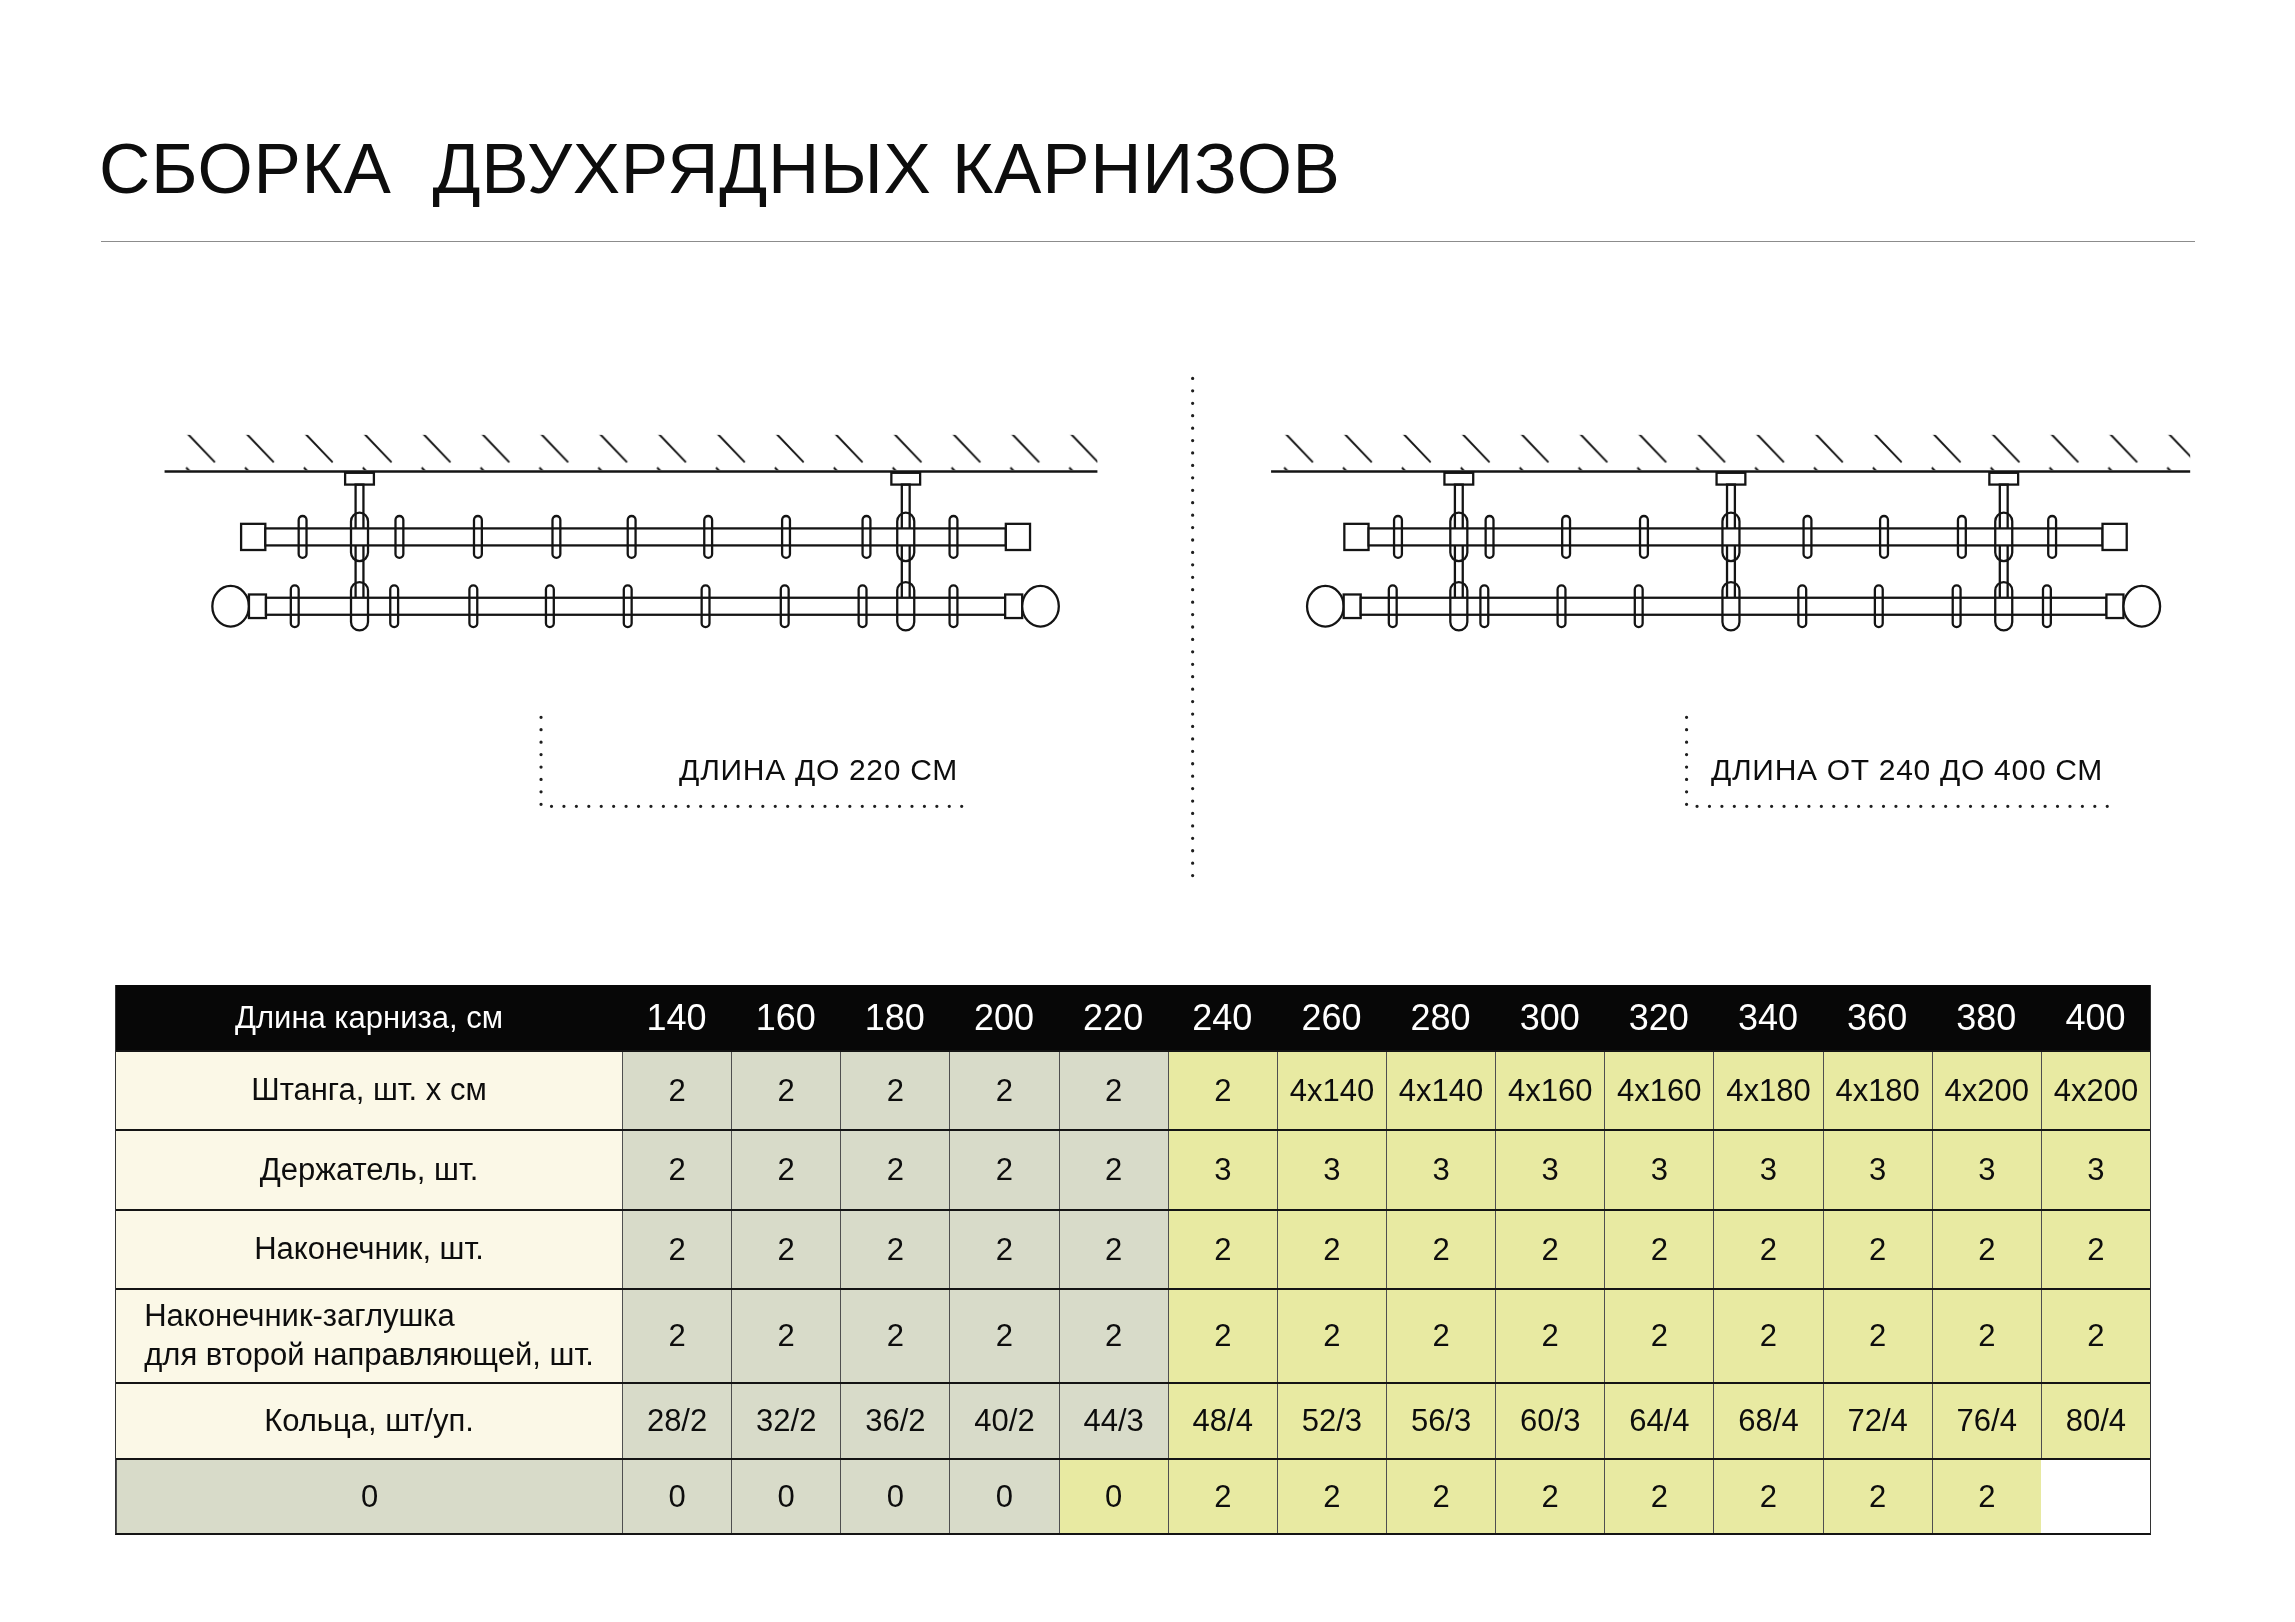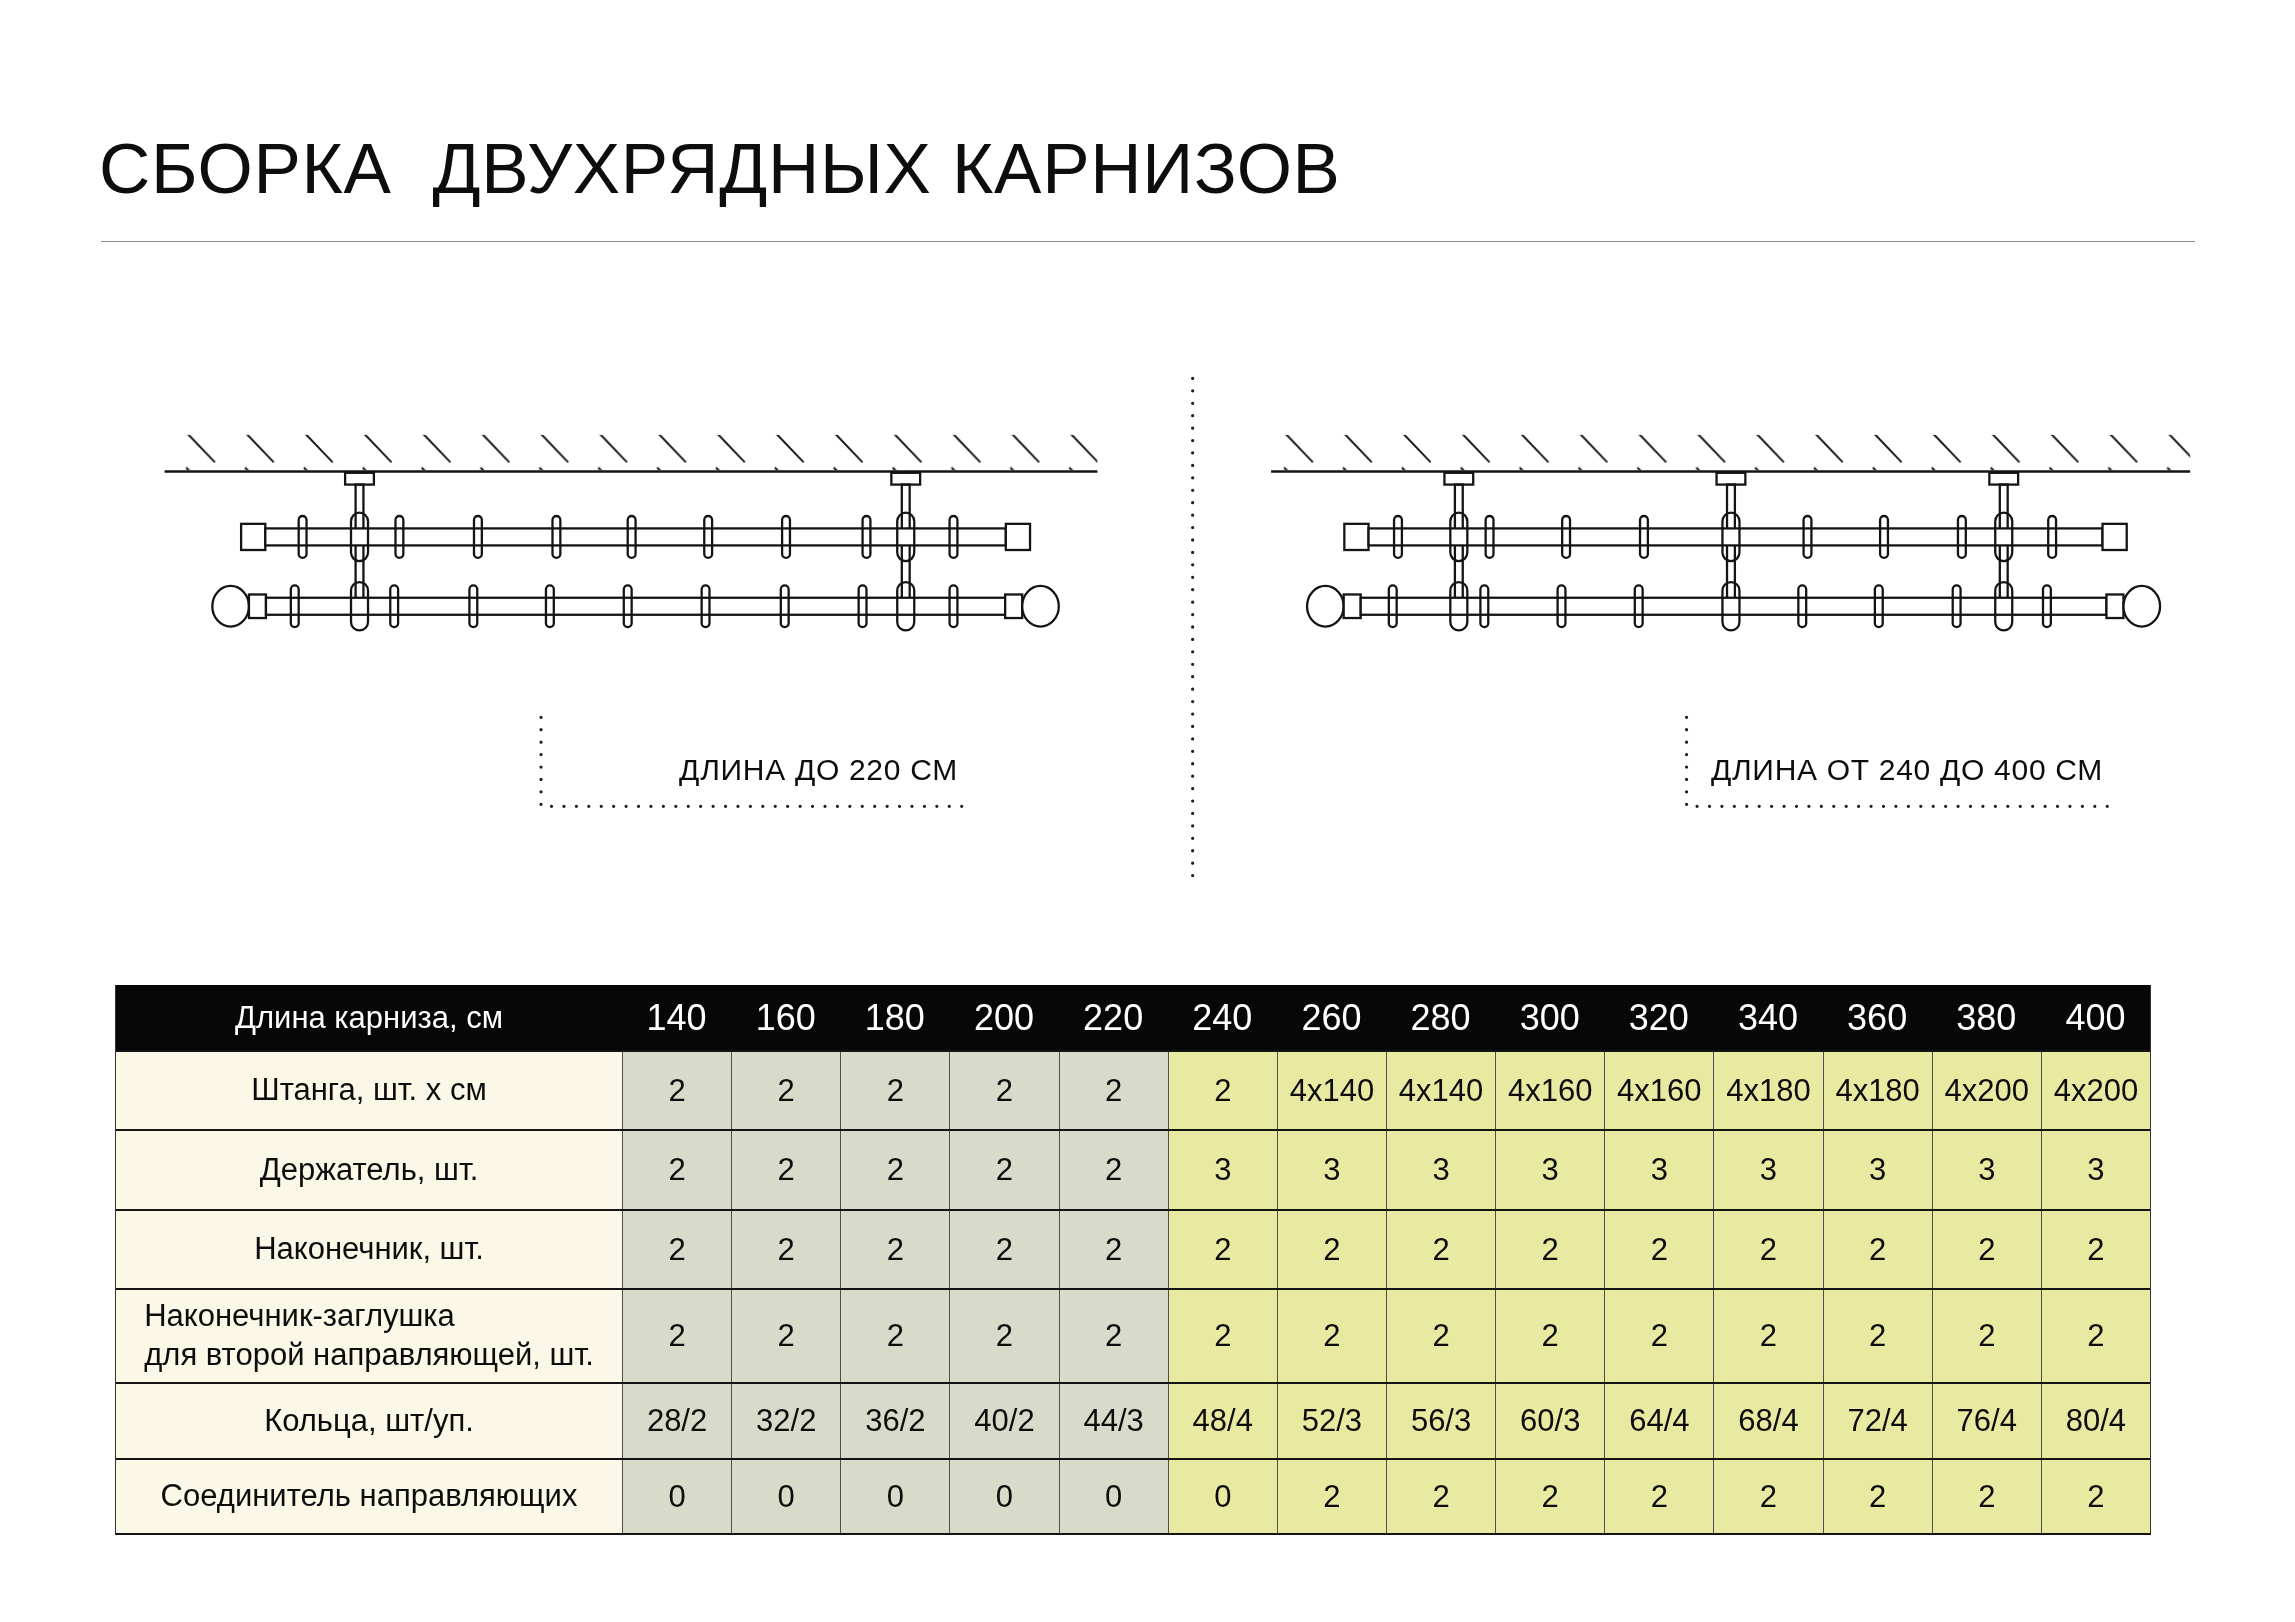--- a/index.html
+++ b/index.html
@@ -296,21 +296,20 @@
       <div class="cell grp-b">52/3</div>
       <div class="cell grp-b">56/3</div>
       <div class="cell grp-b">60/3</div>
       <div class="cell grp-b">64/4</div>
       <div class="cell grp-b">68/4</div>
       <div class="cell grp-b">72/4</div>
       <div class="cell grp-b">76/4</div>
       <div class="cell grp-b">80/4</div>
     </div>
   <div class="trow r6">
-    <div class="rlabel">Соединитель направляющих</div>
   <div class="cell grp-a">0</div>
       <div class="cell grp-a">0</div>
       <div class="cell grp-a">0</div>
       <div class="cell grp-a">0</div>
       <div class="cell grp-a">0</div>
       <div class="cell grp-b">0</div>
       <div class="cell grp-b">2</div>
       <div class="cell grp-b">2</div>
       <div class="cell grp-b">2</div>
       <div class="cell grp-b">2</div>

